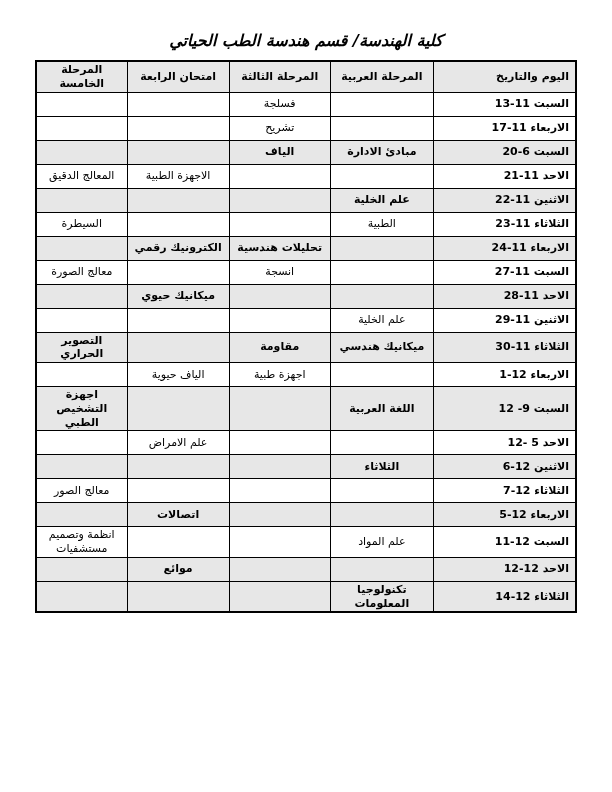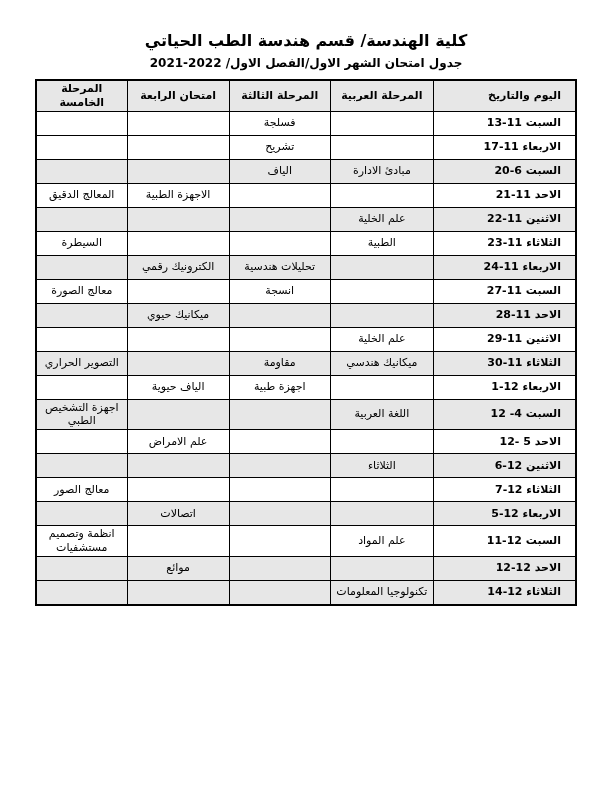--- a/index.html
+++ b/index.html
@@ -13,20 +13,21 @@
     font-family:"DejaVu Sans", sans-serif;
     overflow:hidden;
   }
   .page{width:612px;height:792px;position:relative;}
   .title{
     padding-top:30px;
     text-align:center;
     font-weight:bold;
     font-size:16px;
     line-height:22px;
+    font-style:italic;
   }
   .subtitle{
     text-align:center;
     font-weight:bold;
     font-size:12px;
     line-height:16px;
     margin-top:3px;
   }
   table.schedule{
     border-collapse:collapse;
@@ -45,33 +46,33 @@
     vertical-align:middle;
     overflow:hidden;
   }
   .schedule th{
     background:var(--shade);
     font-weight:bold;
     height:20px;
   }
   .schedule th.date, .schedule td.date{
     text-align:right;
-    padding-right:14px;
+    padding-right:6px;
     font-weight:bold;
   }
   .schedule tr.shaded td{
     background:var(--shade);
+    font-weight:bold;
   }
 </style>
 </head>
 <body>
 
 <div class="page">
   <div class="title">كلية الهندسة/ قسم هندسة الطب الحياتي</div>
-  <div class="subtitle">جدول امتحان الشهر الاول/الفصل الاول/ 2022-2021</div>
 
   <table class="schedule">
     <colgroup>
       <col style="width:141px">
       <col style="width:102px">
       <col style="width:100px">
       <col style="width:101px">
       <col style="width:90px">
     </colgroup>
     <thead>
@@ -162,21 +163,21 @@
           <td>التصوير الحراري</td>
         </tr>
         <tr>
           <td class="date">الاربعاء 12-1</td>
           <td></td>
           <td>اجهزة طبية</td>
           <td>الياف حيوية</td>
           <td></td>
         </tr>
         <tr class="shaded">
-          <td class="date">السبت 4- 12</td>
+          <td class="date">السبت 9- 12</td>
           <td>اللغة العربية</td>
           <td></td>
           <td></td>
           <td>اجهزة التشخيص الطبي</td>
         </tr>
         <tr>
           <td class="date">الاحد 5 -12</td>
           <td></td>
           <td></td>
           <td>علم الامراض</td>

